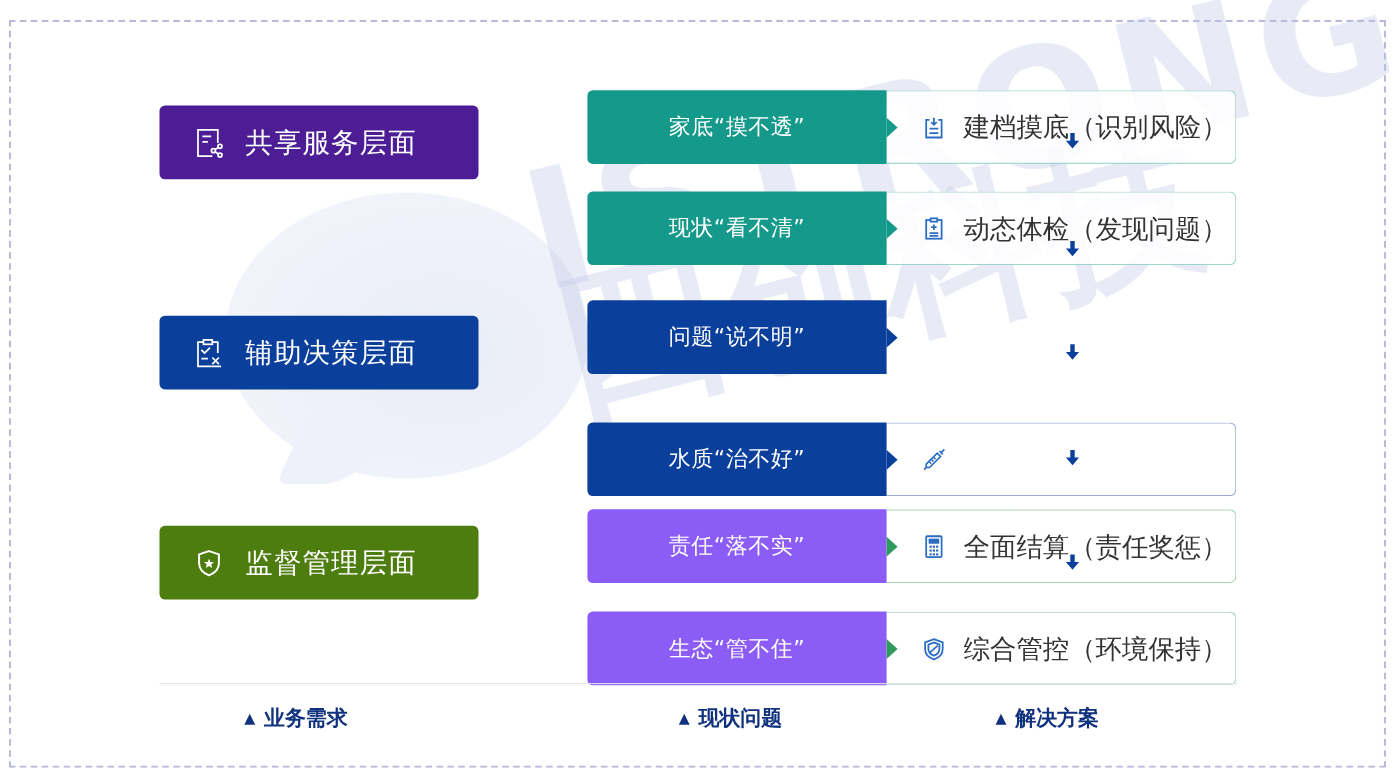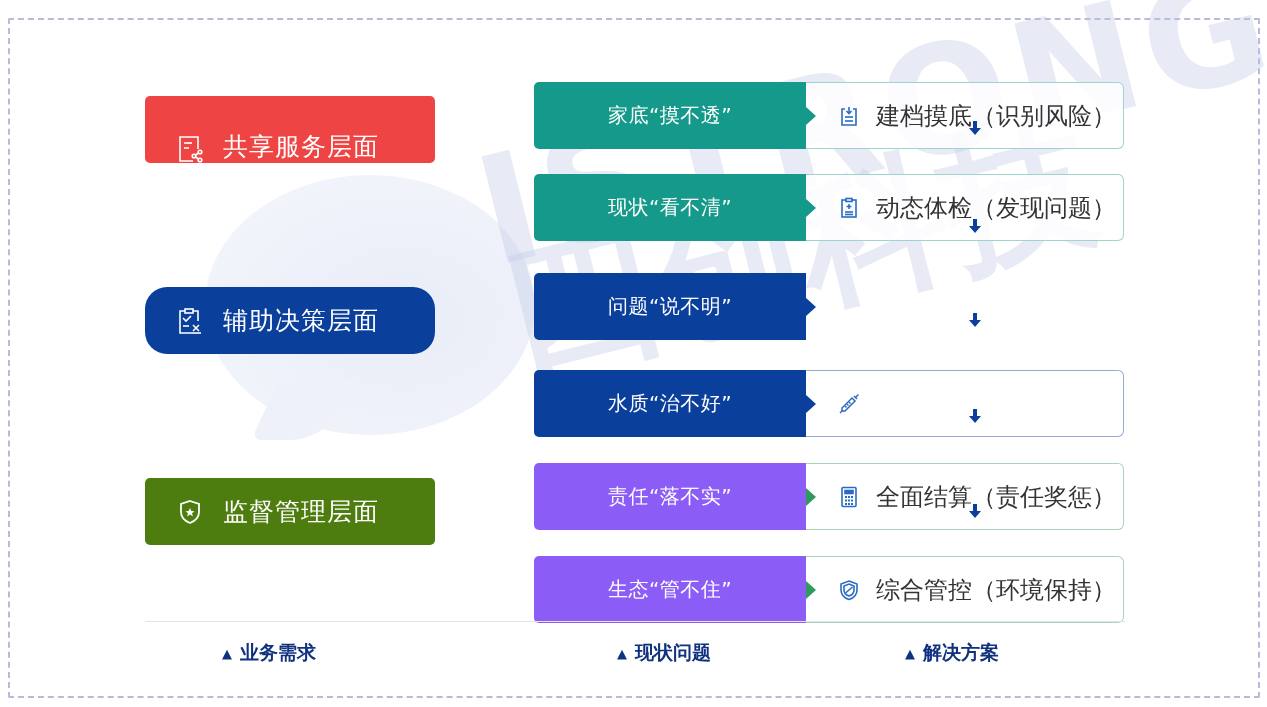--- a/index.html
+++ b/index.html
@@ -35,22 +35,22 @@
     white-space: nowrap; pointer-events: none;
   }
 
   
   .layer {
     position: absolute; left: 145px; width: 290px; height: 67px; border-radius: 5px;
     display: flex; align-items: center; color: #fff; font-size: 25px; letter-spacing: 1px;
     padding-left: 32px;
   }
   .layer .ico { width: 26px; height: 28px; margin-right: 20px; display: inline-block; }
-  .layer-share { top: 96px; background: #ef4444; align-items: flex-end; }
-  .layer-decision { top: 287px; background: #0a3f9b; border-radius: 22px; }
+  .layer-share { top: 96px; background: #4c1d95; }
+  .layer-decision { top: 287px; background: #0a3f9b; }
   .layer-supervise { top: 478px; background: #4d7c0f; }
 
   
   .row {
     position: absolute; left: 534px; width: 590px; height: 67px; display: flex; margin-top: 32px;
   }
   .row .prob {
     width: 272px; height: 100%; border-radius: 5px 0 0 5px; color: #fff;
     display: flex; align-items: center; justify-content: center; font-size: 20px;
     position: relative; letter-spacing: 0.5px;
@@ -176,21 +176,21 @@
     <path d="M5 1h4v7h4l-6 7-6-7h4z" fill="#0a3f9b"></path>
   </svg>
 
 <div class="row blue" style="top:241px;">
   <div class="prob">问题“说不明”</div>
 </div>
 <svg class="arrow" style="top:312px;" viewBox="0 0 14 16">
     <path d="M5 1h4v7h4l-6 7-6-7h4z" fill="#0a3f9b"></path>
   </svg>
 
-<div class="row blue" style="top:338px;align-items:flex-end;">
+<div class="row blue" style="top:352px;align-items:flex-end;">
   <div class="prob">水质“治不好”</div>
   <div class="sol">
     <span class="ico">
       <svg width="22" height="22" viewBox="0 0 22 22" fill="none" stroke="#2a6cc2" stroke-width="1.5">
         <path d="M14 5l3 3-10 10-3 0 0-3z"></path>
           <line x1="2" y1="20" x2="4" y2="18"></line>
         <line x1="16" y1="3" x2="19" y2="6"></line>
           <line x1="17.5" y1="4.5" x2="20.5" y2="1.5"></line>
         <line x1="9" y1="11" x2="10.5" y2="12.5"></line>
           <line x1="7" y1="13" x2="8.5" y2="14.5"></line>

